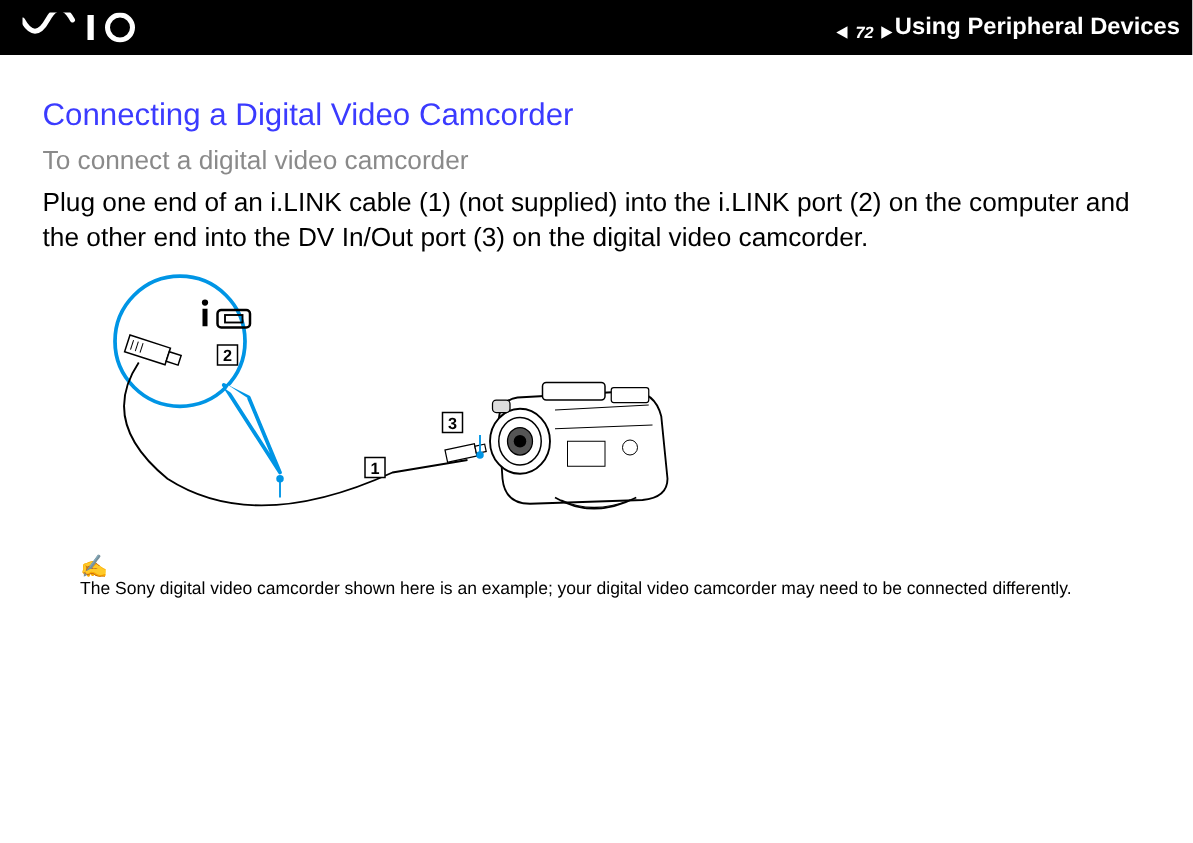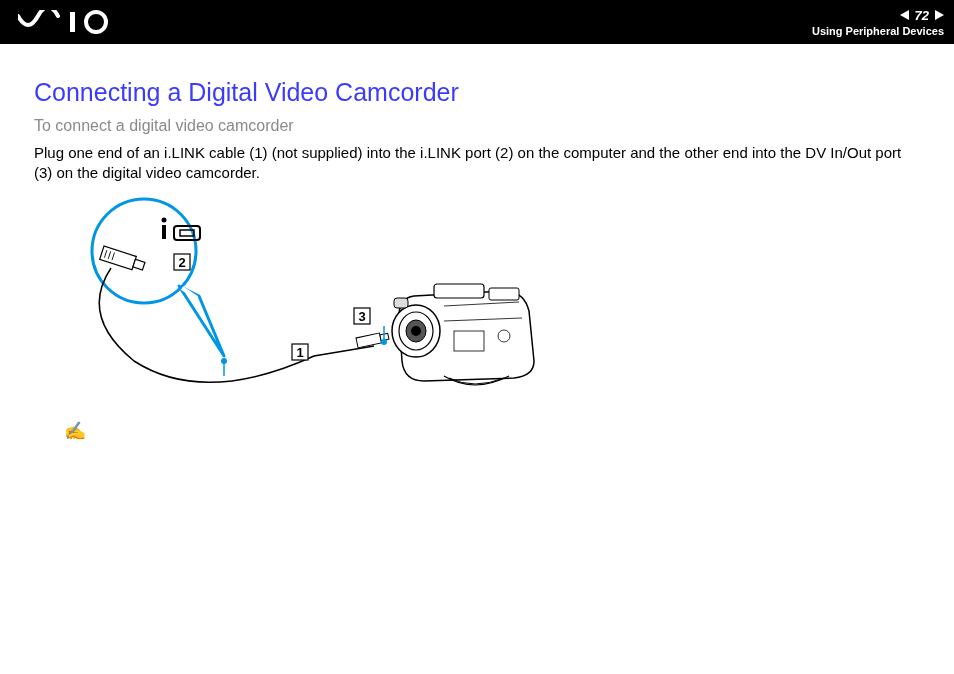--- a/index.html
+++ b/index.html
@@ -23,21 +23,21 @@
     padding: 0 10px;
     box-sizing: border-box;
   }
   .logo {
     display: flex;
     align-items: center;
     padding-left: 8px;
   }
   .nav-right {
     display: flex;
-    flex-direction: column;
+    flex-direction: row;
     align-items: flex-end;
     gap: 2px;
   }
   .page-nav {
     display: flex;
     align-items: center;
     gap: 6px;
     font-style: italic;
     font-weight: bold;
     font-size: 13px;
@@ -45,41 +45,41 @@
   .arrow-left, .arrow-right {
     width: 0;
     height: 0;
     border-top: 5px solid transparent;
     border-bottom: 5px solid transparent;
   }
   .arrow-left { border-right: 9px solid #fff; }
   .arrow-right { border-left: 9px solid #fff; }
   .section-label {
     font-weight: bold;
-    font-size: 11px;
+    font-size: 19px;
   }
   .content {
     padding: 34px 40px 0 34px;
     box-sizing: border-box;
   }
   h1.title {
     color: #3b3bff;
     font-weight: normal;
     font-size: 25px;
     margin: 0 0 10px 0;
     font-family: Arial, Helvetica, sans-serif;
   }
   h2.subtitle {
     color: #8a8a8a;
     font-weight: normal;
-    font-size: 16px;
+    font-size: 21px;
     margin: 0 0 8px 0;
   }
   p.body {
-    font-size: 15px;
+    font-size: 21px;
     line-height: 1.35;
     margin: 0 0 12px 0;
   }
   .diagram {
     width: 520px;
     height: 210px;
     margin: 8px 0 14px 30px;
   }
   .notes {
     padding-left: 30px;
@@ -185,14 +185,15 @@
         <rect x="70" y="55" width="30" height="20" fill="none" stroke="#000" stroke-width="0.8"></rect>
         <circle cx="120" cy="60" r="6" fill="none" stroke="#000" stroke-width="0.8"></circle>
 
         <rect x="10" y="22" width="14" height="10" rx="3" fill="#ddd" stroke="#000" stroke-width="1"></rect>
       </g>
     </svg>
   </div>
 
   <div class="notes">
     <span class="note-icon">✍</span>
+    <p>The Sony digital video camcorder shown here is an example; your digital video camcorder may need to be connected differently.</p>
   </div>
 </div>
 
 </body></html>

